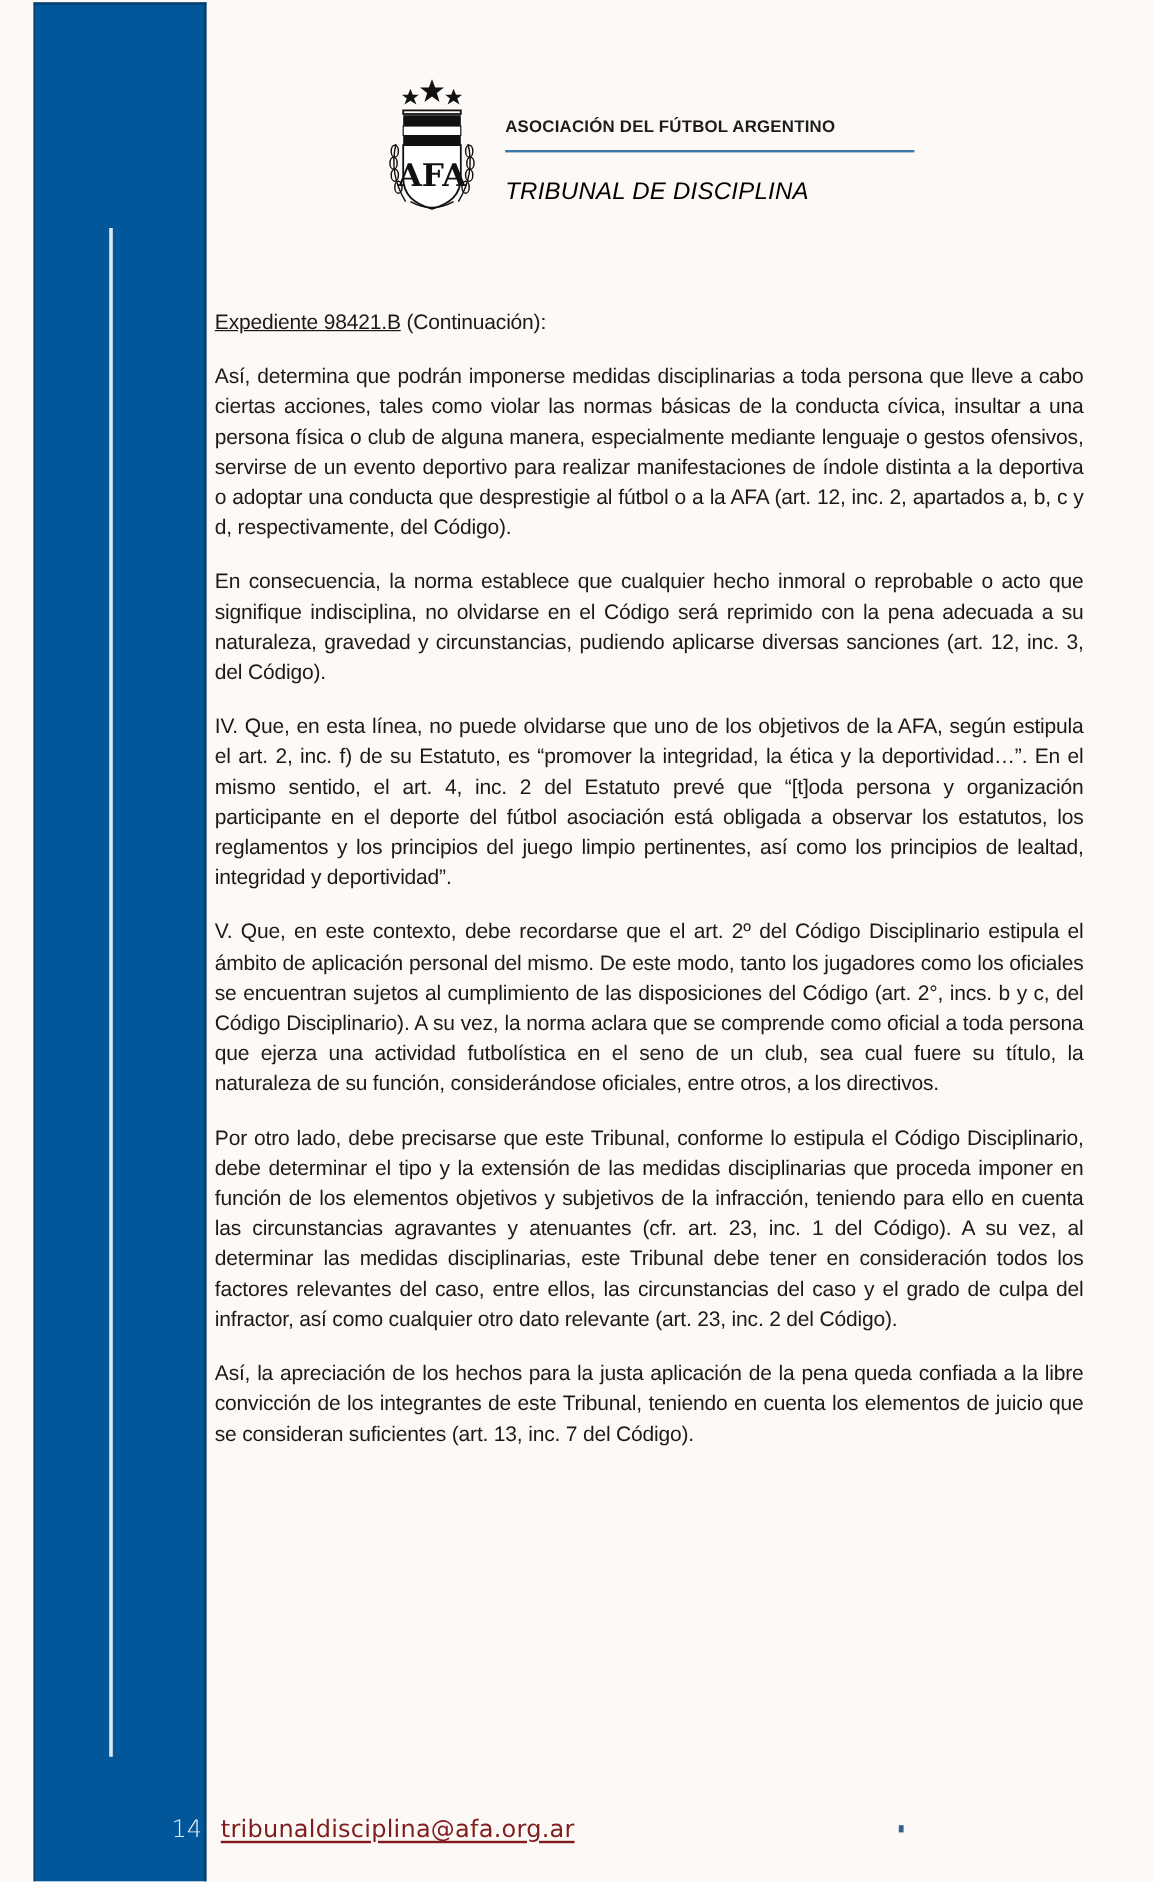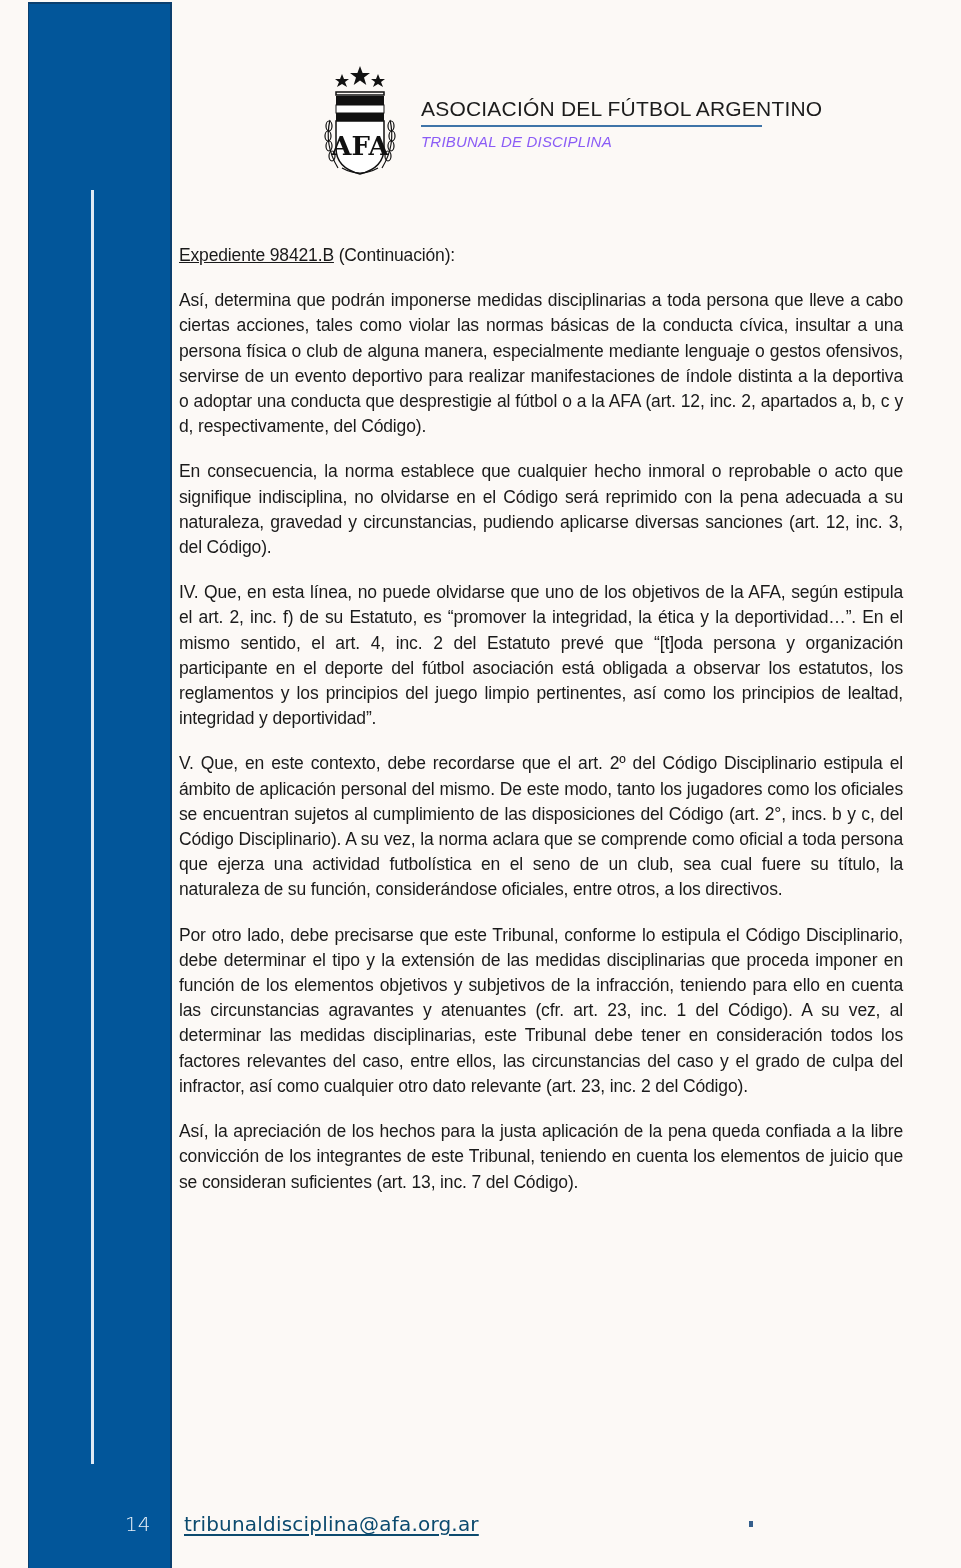--- a/index.html
+++ b/index.html
@@ -17,59 +17,59 @@
       border-left: 1px solid #0b3f6e;
       border-right: 2px solid #0b3f6e;
       border-top: 2px solid #0b3f6e;
       box-sizing: border-box;
     }
     .sidebar-line {
       position: absolute; left: 91px; top: 188px; width: 3px; height: 1274px;
       background: #dfe9f3;
     }
     .page-number {
-      position: absolute; left: 125px; top: 1512px;
+      position: absolute; left: 143px; top: 1512px;
       color: #e8f0f8; font-size: 20px; font-family: "DejaVu Sans", sans-serif;
       font-weight: 300;
     }
     .footer-email {
       position: absolute; left: 184px; top: 1512px;
-      color: #0c4a6e; font-size: 20px; font-family: "DejaVu Sans", sans-serif;
+      color: #7f1d1d; font-size: 20px; font-family: "DejaVu Sans", sans-serif;
       text-decoration: underline; text-underline-offset: 3px;
       letter-spacing: 0.2px;
     }
     .footer-mark {
       position: absolute; left: 749px; top: 1521px; width: 4px; height: 6px;
       background: #355f8c;
     }
     .logo {
       position: absolute; left: 320px; top: 60px; width: 80px; height: 120px;
     }
     .org-name {
       position: absolute; left: 421px; top: 97px;
-      font-size: 21px; font-weight: normal; color: #1c1c1c;
+      font-size: 14px; font-weight: bold; color: #1c1c1c;
       letter-spacing: 0.2px;
     }
     .org-rule {
       position: absolute; left: 421px; top: 125px; width: 341px; height: 2px;
       background: #3f74a8;
     }
     .org-sub {
-      position: absolute; left: 421px; top: 133px;
-      font-size: 15px; font-style: italic; color: #8b5cf6;
+      position: absolute; left: 421px; top: 149px;
+      font-size: 20px; font-style: italic; color: #000000;
       letter-spacing: 0.2px;
     }
     .content {
       position: absolute; left: 179px; top: 241px; width: 724px;
       font-size: 17.5px; line-height: 25.2px;
       text-align: justify;
       font-family: "Liberation Sans", sans-serif;
       letter-spacing: -0.15px;
     }
-    .content p { margin: 2px 0 20px 0; }
+    .content p { margin: 15px 0 20px 0; }
     .content p.heading { margin-bottom: 20px; }
     .exp-link { text-decoration: underline; }
     .num { font-weight: normal; }
   </style>
 </head>
 <body>
 
 <div class="sidebar">
   <div class="sidebar-line" style="left:62px; top:186px;"></div>
 </div>

